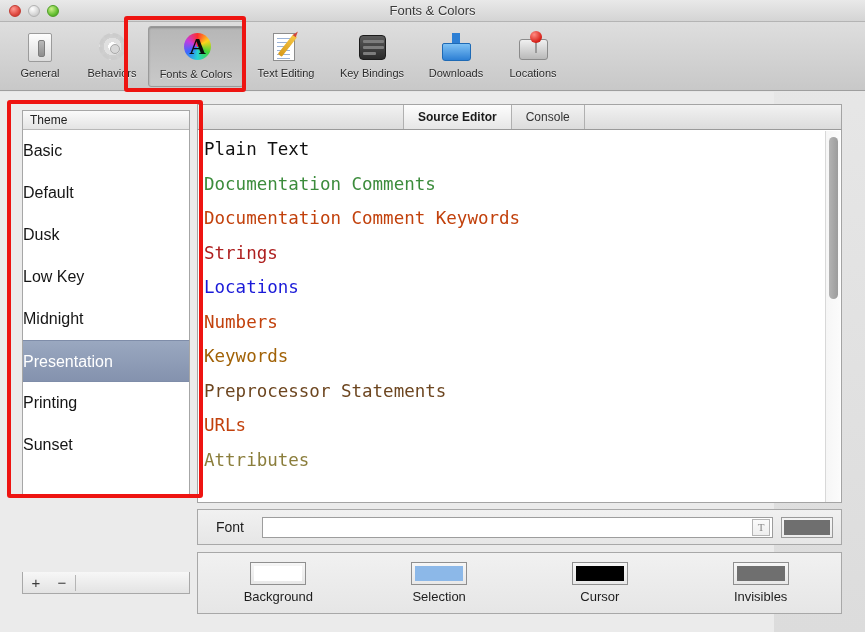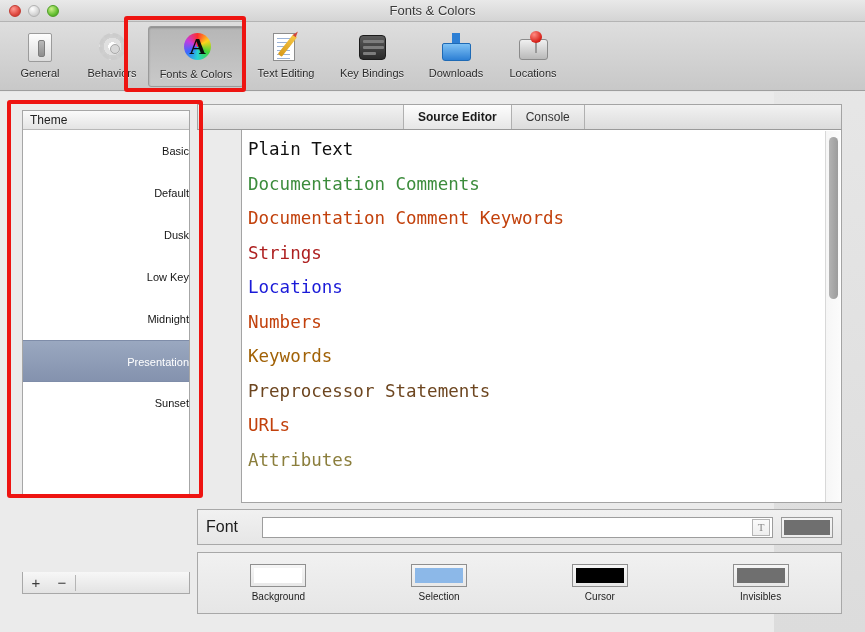--- a/index.html
+++ b/index.html
@@ -105,21 +105,21 @@
     height: 19px; flex: none;
     background: linear-gradient(#fafafa, #e4e4e4);
     border-bottom: 1px solid #b8b8b8;
     font-size: 12px; color: #222;
     line-height: 19px; padding-left: 7px;
   }
   #theme-list { flex: 1; background: #fff; }
   .theme-row {
     height: 42px; line-height: 42px;
     padding-left: 0;
-    font-size: 11px; color: #151515; text-align: right;
+    font-size: 16px; color: #151515;
   }
   .theme-row.selected {
     background: linear-gradient(#9aa8c0, #8492ae);
     color: #fff;
     border-top: 1px solid #7f8da9;
     border-bottom: 1px solid #7f8da9;
   }
   #sidebar-spacer { flex: 1; }
   #sidebar-footer {
     width: 168px; height: 22px;
@@ -165,21 +165,20 @@
   .tab.inactive { background: transparent; border-left: none; }
 
   
   #syntax-wrap {
     position: relative;
     height: 373px;
     background: #fff;
     border: 1px solid #a4a4a4;
     border-top: none;
     overflow: hidden;
-    margin-left: 44px;
   }
   #syntax-list { padding: 2px 0 0 6px; }
   .syn-row {
     height: 34.5px; line-height: 34.5px;
     font-family: "DejaVu Sans Mono", monospace;
     font-size: 17.5px;
     white-space: nowrap;
   }
   #vscroll {
     position: absolute; right: 1px; top: 1px;
@@ -196,21 +195,21 @@
 
   
   #font-row {
     margin-top: 6px;
     height: 36px;
     background: linear-gradient(#f1f1f1,#e6e6e6);
     border: 1px solid #a8a8a8;
     display: flex; align-items: center;
     padding: 0 8px;
   }
-  #font-label { font-size: 16px; color: #1d1d1d; width: 48px; text-align: left; margin-right: 8px; }
+  #font-label { font-size: 14px; color: #1d1d1d; width: 48px; text-align: center; margin-right: 8px; }
   #font-field {
     position: relative;
     flex: 1; height: 21px;
     background: #fff;
     border: 1px solid #9d9d9d;
     display: flex; align-items: center;
   }
   #font-input {
     flex: 1; height: 19px;
     border: none; outline: none;
@@ -247,21 +246,21 @@
     display: flex; flex-direction: column;
     align-items: center; justify-content: center;
   }
   .well {
     width: 56px; height: 23px;
     border: 1px solid #8f8f8f;
     background: linear-gradient(#f6f6f6,#e8e8e8);
     padding: 3px;
   }
   .well i { display: block; width: 100%; height: 100%; }
-  .well-label { font-size: 10px; color: #1d1d1d; margin-top: 4px; }
+  .well-label { font-size: 13px; color: #1d1d1d; margin-top: 4px; }
 
   
   .annot {
     position: absolute;
     border: 4px solid #ee1411;
     border-radius: 3px;
     pointer-events: none;
     z-index: 50;
   }
   #annot-toolbar { left: 124px; top: 16px; width: 122px; height: 76px; }
@@ -470,20 +469,23 @@
             <span data-name="theme-item-label">Dusk</span>
           </div>
           <div class="theme-row" data-name="theme-item-low-key">
             <span data-name="theme-item-label">Low Key</span>
           </div>
           <div class="theme-row" data-name="theme-item-midnight">
             <span data-name="theme-item-label">Midnight</span>
           </div>
           <div class="theme-row selected" data-name="theme-item-presentation">
             <span data-name="theme-item-label">Presentation</span>
+          </div>
+          <div class="theme-row" data-name="theme-item-printing">
+            <span data-name="theme-item-label">Printing</span>
           </div>
           <div class="theme-row" data-name="theme-item-sunset">
             <span data-name="theme-item-label">Sunset</span>
           </div>
         </div>
       </div>
       <div id="sidebar-spacer" data-name="sidebar-spacer"></div>
       <div id="sidebar-footer" data-name="theme-list-footer">
         <div class="pm-btn" data-name="add-theme-button">+</div>
         <div class="pm-btn" data-name="remove-theme-button">−</div>

